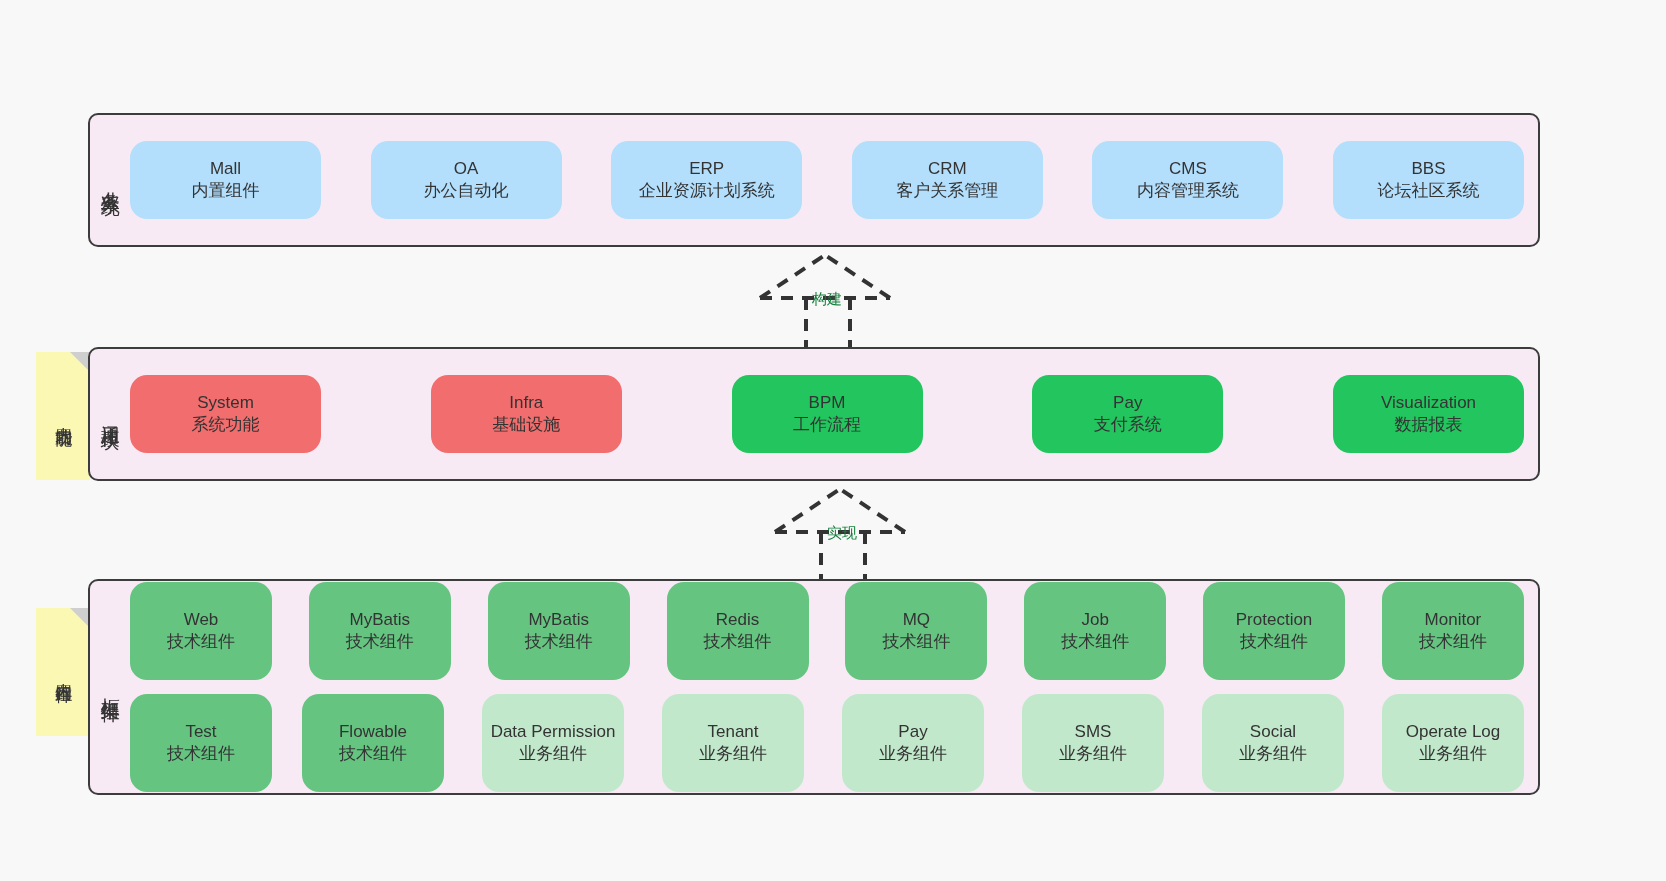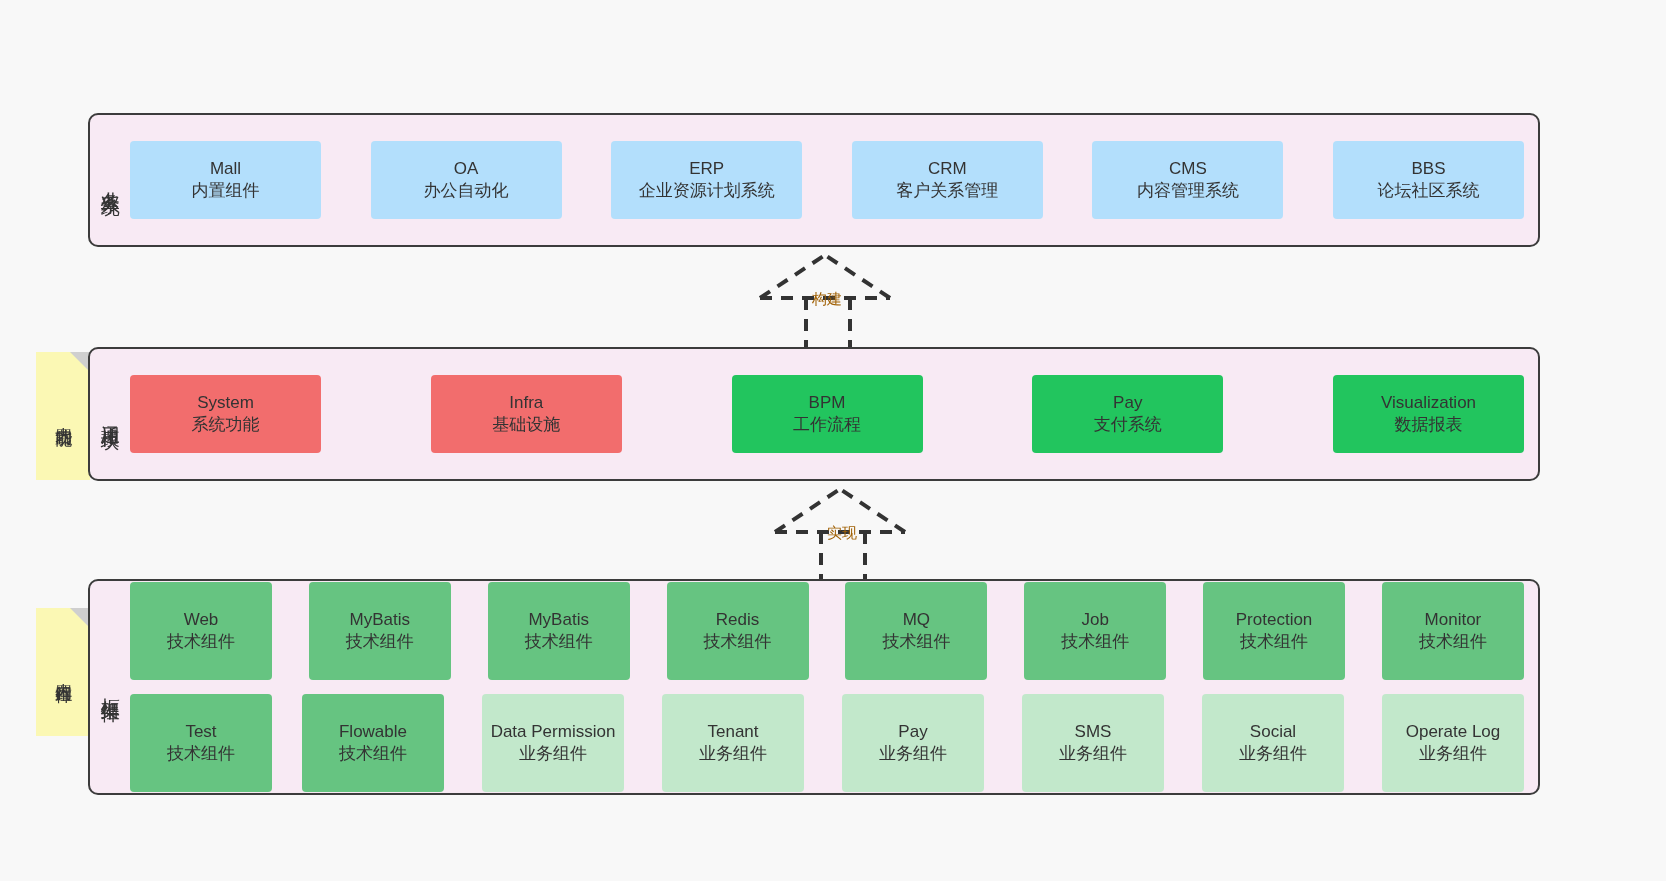--- a/index.html
+++ b/index.html
@@ -64,21 +64,21 @@
   .row {
     display: flex;
     flex-direction: row;
     gap: 0;
     justify-content: space-between;
   }
 
   
   .box {
     box-sizing: border-box;
-    border-radius: 4px;
+    border-radius: 17px;
     display: flex;
     flex-direction: column;
     align-items: center;
     justify-content: center;
     text-align: center;
     font-size: 17px;
     line-height: 1.3;
     color: #333333;
     padding: 20px 2px;
     user-select: none;
@@ -133,21 +133,21 @@
     height: 100px;
   }
   #arrow-build   { left: 740px; top: 250px; }
   #arrow-realize { left: 755px; top: 484px; }
 
   .arrow svg { display: block; overflow: visible; }
 
   .arrow-label {
     position: absolute;
     font-size: 15px;
-    color: #a16207;
+    color: #15803d;
     background: transparent;
     white-space: nowrap;
     user-select: none;
   }
   #arrow-build .arrow-label   { left: 72px; top: 40px; }
   #arrow-realize .arrow-label { left: 72px; top: 40px; }
 </style>
 </head>
 <body>
 

